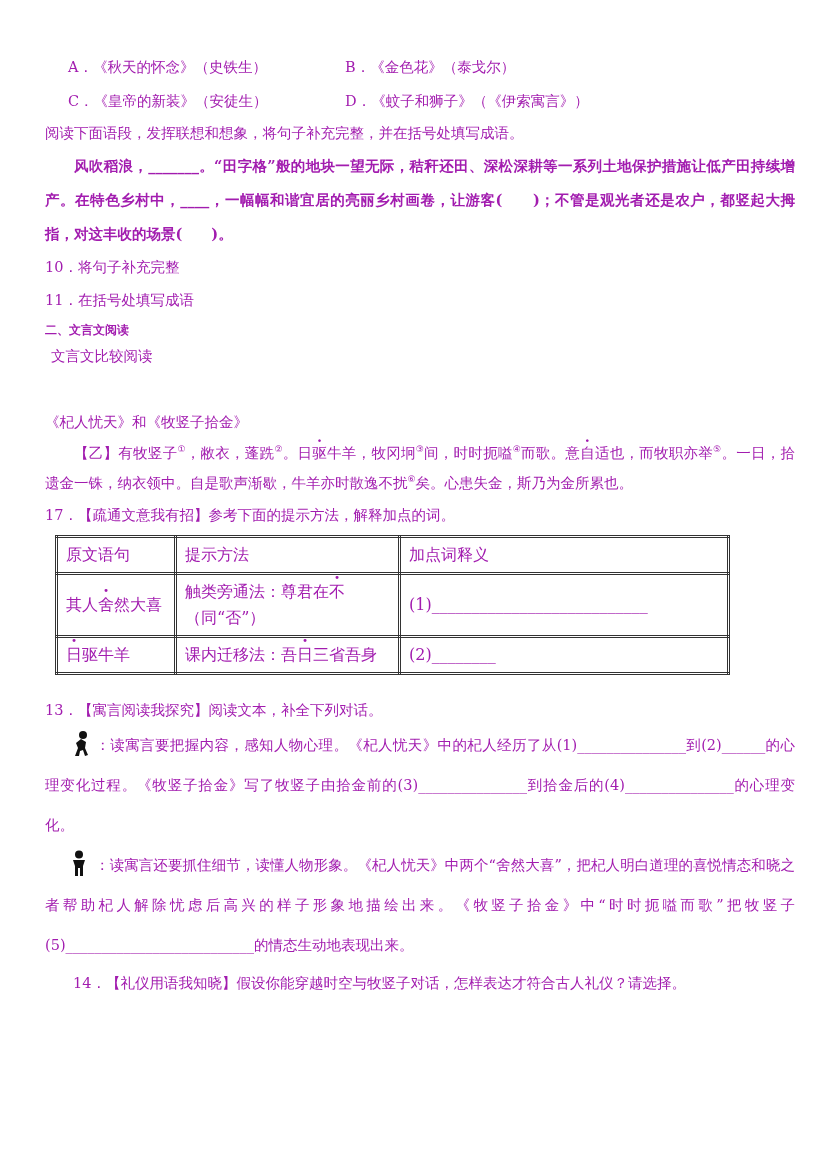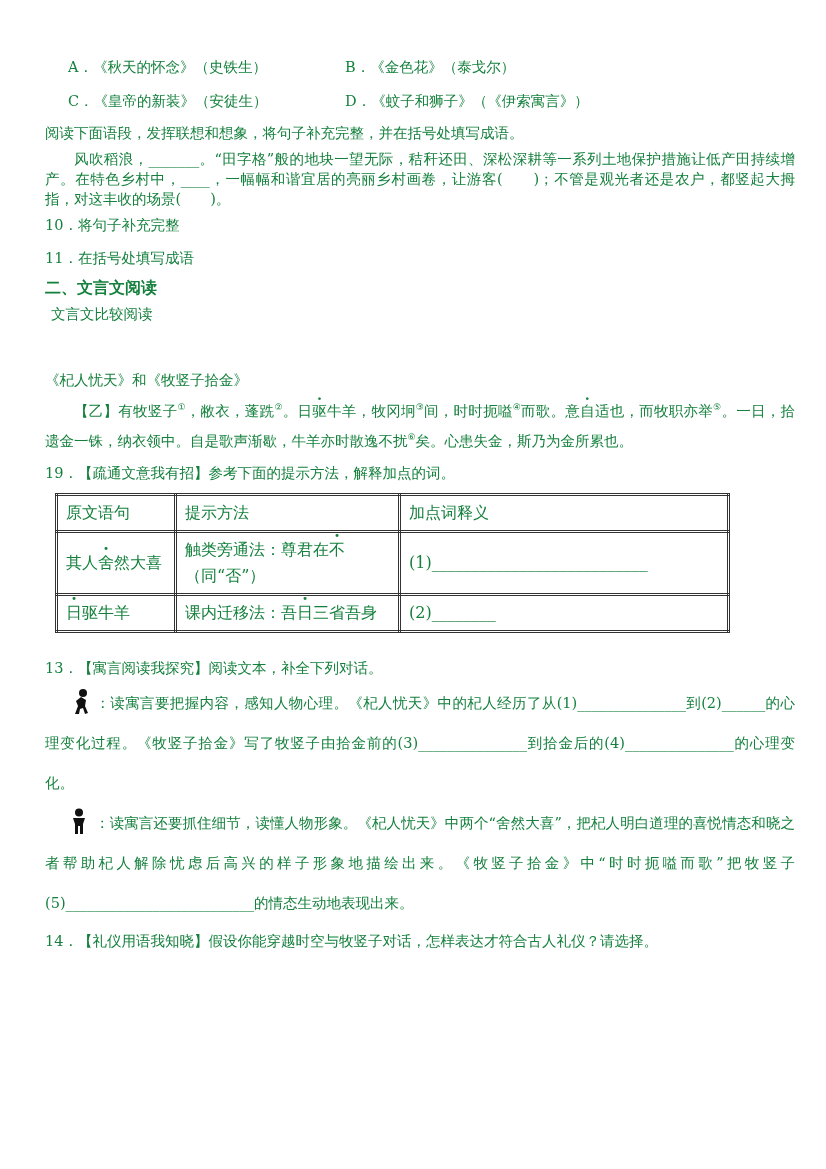--- a/index.html
+++ b/index.html
@@ -1,35 +1,35 @@
 <!DOCTYPE html>
 <html><head>
 <meta charset="utf-8">
 <style>
   html,body{margin:0;padding:0;background:#fff;}
   .page{
     position:relative;
     width:826px;height:1169px;
     box-sizing:border-box;
     background:#fff;
-    color:#15803d;
+    color:#a21caf;
     padding:50px 31px 8px 45px;
     font-family:"DejaVu Serif","Liberation Serif",serif;
     font-size:14.5px;
     overflow:hidden;
   }
   p{margin:0;}
   .optrow{display:flex;line-height:34px;}
   .opt-first{width:300px;padding-left:23px;box-sizing:border-box;}
   .intro-line{line-height:31px;}
-  .passage{line-height:20px;text-indent:2em;text-align:justify;}
+  .passage{line-height:34px;text-indent:2em;text-align:justify;font-weight:bold;}
   .qline{line-height:33px;}
   .sec-heading{
     font-family:"DejaVu Sans","Liberation Sans",sans-serif;
-    font-weight:bold;font-size:16px;line-height:26px;
+    font-weight:bold;font-size:12px;line-height:26px;
   }
   .sec-sub{line-height:27px;padding-left:6px;}
   .sec-title{text-align:left;line-height:31px;margin-top:37px;}
   .cw-para{line-height:30px;text-indent:2em;text-align:justify;}
   .notes-para{line-height:30px;text-indent:2em;text-align:justify;}
   .q12-line{line-height:31px;margin-top:2px;}
   table.wtable{
     border-collapse:collapse;
     margin:4px 0 2px 10px;
     width:645px;
@@ -52,21 +52,21 @@
   .dialog{line-height:40px;text-indent:24px;text-align:justify;}
   .spk{display:inline-block;width:26px;height:28px;vertical-align:-7px;text-indent:0;}
   .dot{position:relative;}
   .dot::before{
     content:"·";
     position:absolute;left:50%;top:-0.78em;
     transform:translateX(-50%);
     font-weight:bold;line-height:1;
   }
   sup{font-size:0.62em;line-height:0;}
-  .q14-line{line-height:32px;margin-top:2px;}
+  .q14-line{line-height:32px;margin-top:2px;margin-left:28px;}
 </style>
 </head>
 <body>
 
 <div class="page">
 
   <div class="optrow">
     <span class="opt-first">A．《秋天的怀念》（史铁生）</span>
     <span>B．《金色花》（泰戈尔）</span>
   </div>
@@ -81,21 +81,21 @@
 
   <p class="qline">10．将句子补充完整</p>
   <p class="qline">11．在括号处填写成语</p>
 
   <p class="sec-heading">二、文言文阅读</p>
   <p class="sec-sub">文言文比较阅读</p>
   <p class="sec-title">《杞人忧天》和《牧竖子拾金》</p>
 
   <p class="cw-para">【乙】有牧竖子<sup>①</sup>，敝衣，蓬跣<sup>②</sup>。<span class="dot">日</span>驱牛羊，牧冈坰<sup>③</sup>间，时时扼嗌<sup>④</sup>而歌。<span class="dot">意</span>自适也，而牧职亦举<sup>⑤</sup>。一日，拾遗金一铢，纳衣领中。自是歌声渐歇，牛羊亦时散逸不扰<sup>⑥</sup>矣。心患失金，斯乃为金所累也。</p>
 
-  <p class="q12-line">19．【疏通文意我有招】参考下面的提示方法，解释加点的词。</p>
+  <p class="q12-line">17．【疏通文意我有招】参考下面的提示方法，解释加点的词。</p>
 
   <table class="wtable">
     <tbody>
         <tr>
       <th class="col1">原文语句</th>
       <th class="col2">提示方法</th>
       <th class="col3">加点词释义</th>
     </tr>
     <tr>
       <td>其人<span class="dot">舍</span>然大喜</td>

